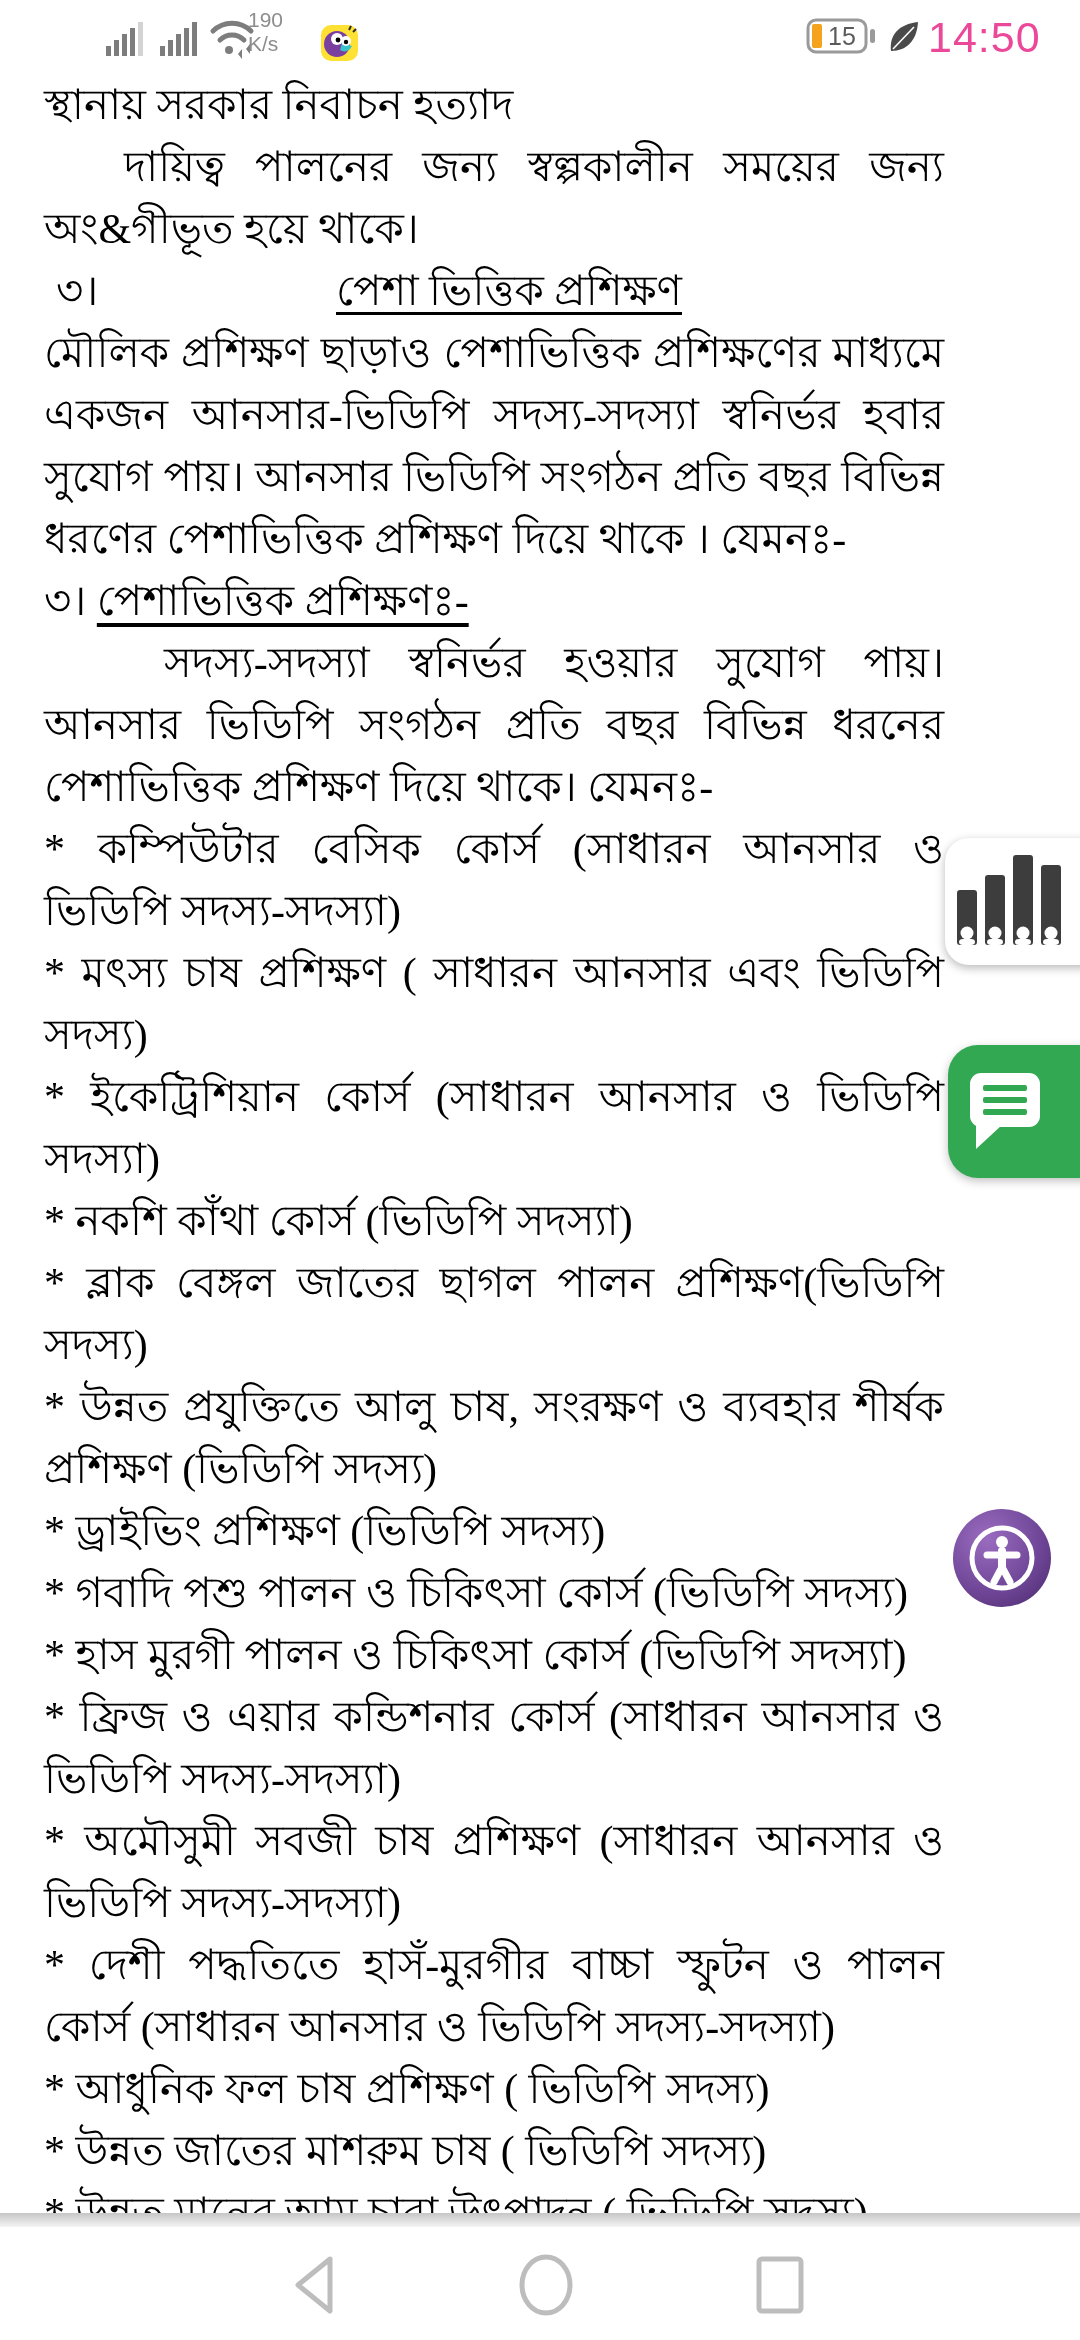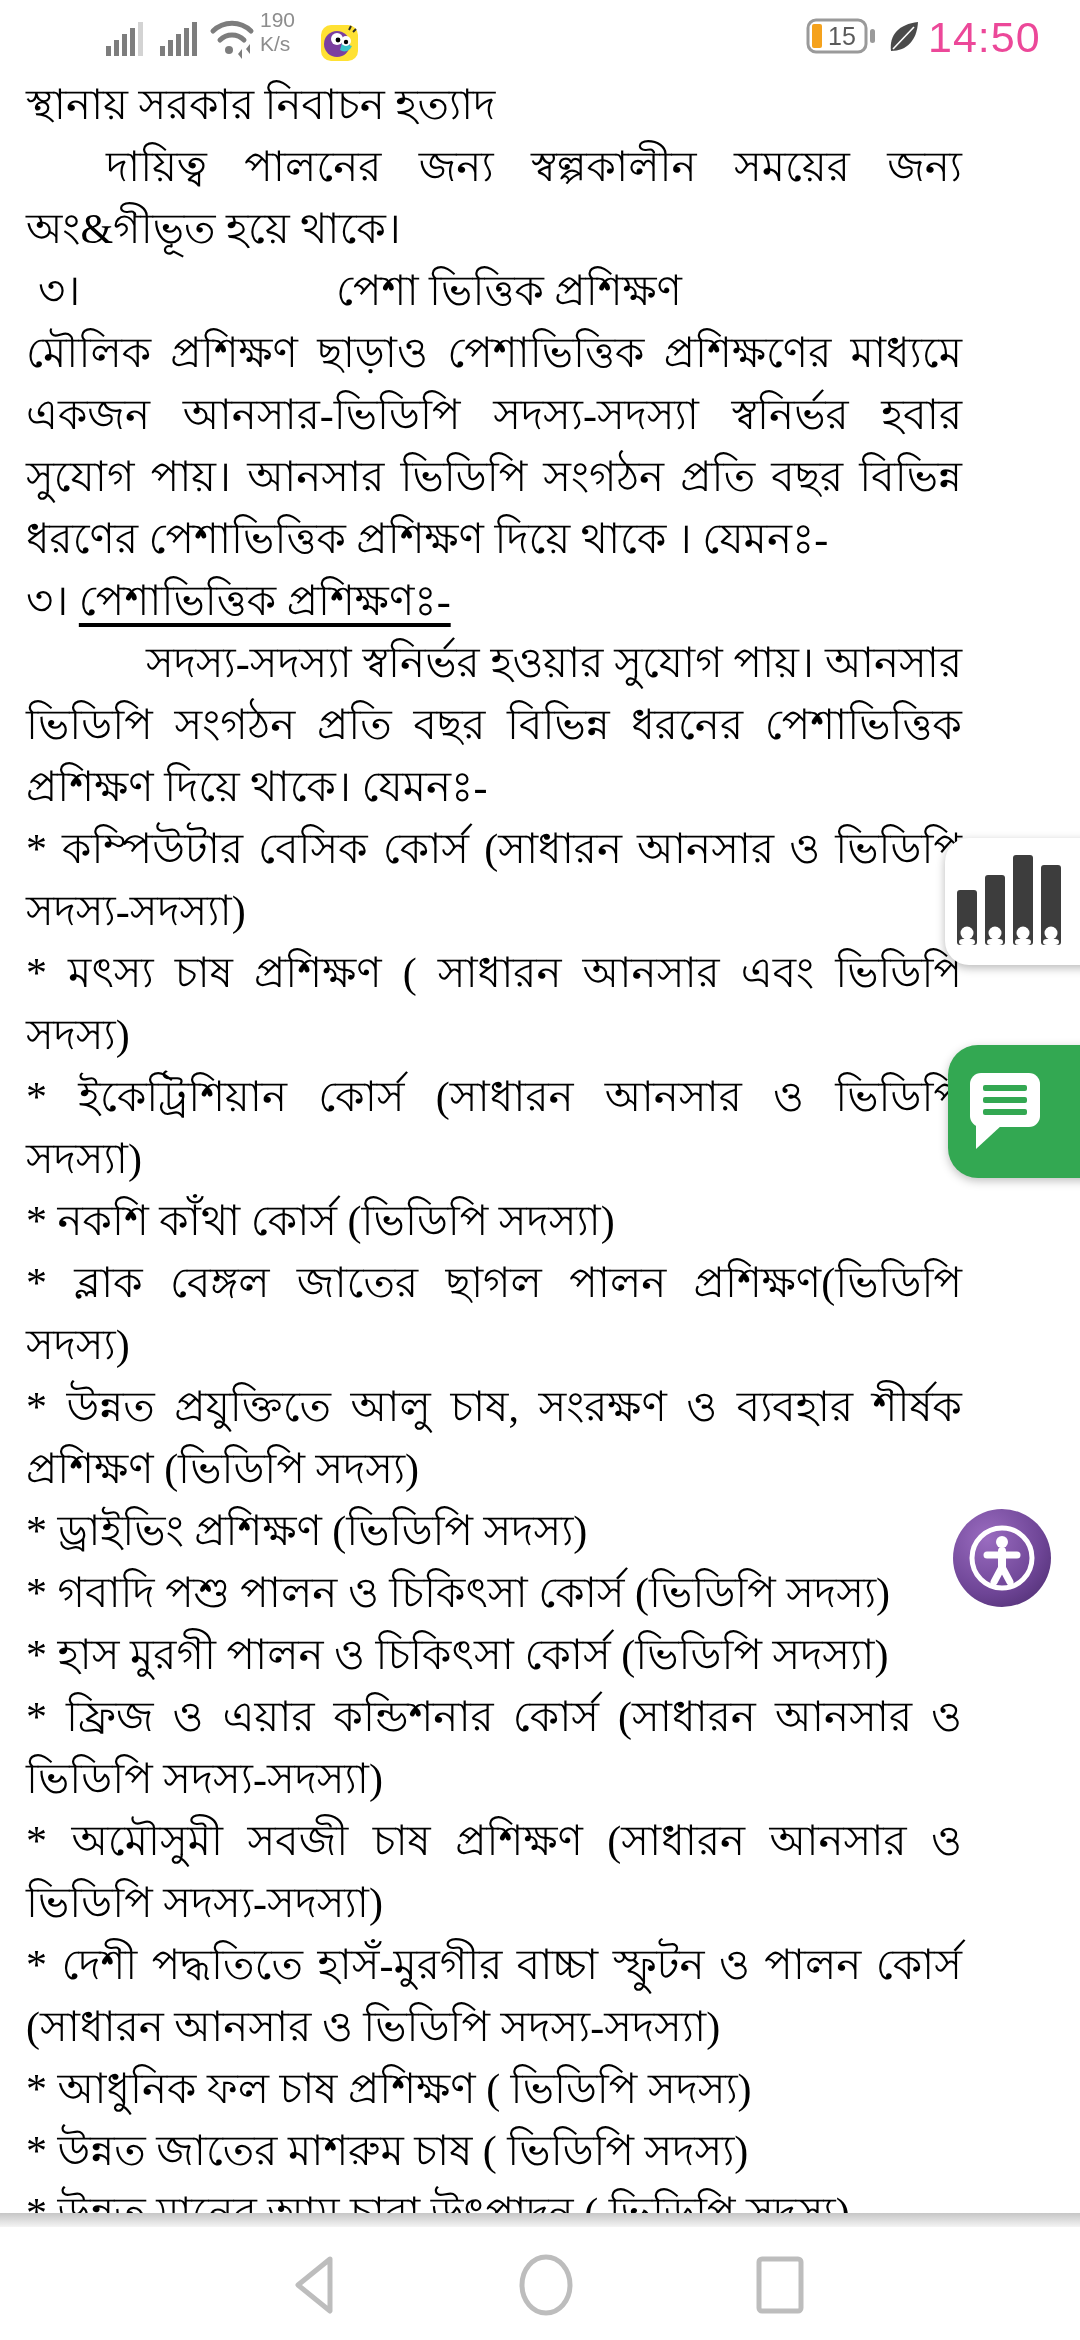--- a/index.html
+++ b/index.html
@@ -3,34 +3,34 @@
 <meta charset="utf-8">
 <style>
   html,body{margin:0;padding:0;}
   body{
     width:1080px;height:2340px;position:relative;background:#ffffff;
     font-family:"Liberation Serif", serif;overflow:hidden;
   }
   
   .status-bar{position:absolute;top:0;left:0;width:1080px;height:72px;background:#fff;z-index:30;}
   .sb-abs{position:absolute;}
-  .speed{left:260px;top:8px;font-family:"Liberation Sans",sans-serif;font-size:21px;line-height:24px;color:#8d8d8d;text-align:left;}
+  .speed{left:248px;top:8px;font-family:"Liberation Sans",sans-serif;font-size:21px;line-height:24px;color:#8d8d8d;text-align:left;}
   .time{left:928px;top:13px;font-family:"Liberation Sans",sans-serif;font-size:43px;color:#ec4899;letter-spacing:1px;}
   
   .doc{
     position:absolute;top:74px;left:0;width:988px;height:2139px;
-    padding:0 26px;box-sizing:border-box;overflow:hidden;
+    padding:0 44px;box-sizing:border-box;overflow:hidden;
     font-size:42px;line-height:62px;color:#000;text-align:justify;z-index:1;
   }
   .doc p{margin:0;}
   .p-indent-sm{text-indent:80px;}
   .p-indent-lg{text-indent:120px;}
   .h1{position:relative;text-align:center;}
   .h1 .h-num{position:absolute;left:12px;text-align:left;}
-  .h1 .h-title{text-decoration-thickness:3px;text-underline-offset:7px;margin-left:30px;}
+  .h1 .h-title{text-decoration:underline;text-decoration-thickness:3px;text-underline-offset:7px;margin-left:30px;}
   .h2 .h-title{font-weight:normal;text-decoration:underline;text-decoration-thickness:4px;text-underline-offset:8px;}
   
   .fab{position:absolute;z-index:20;}
   .stats-widget{left:945px;top:838px;width:210px;height:127px;border-radius:24px;background:#ffffff;box-shadow:0 3px 10px rgba(0,0,0,.28);}
   .chat-widget{left:948px;top:1045px;width:210px;height:133px;border-radius:30px;background:#33a852;box-shadow:0 3px 10px rgba(0,0,0,.25);}
   .access-widget{left:953px;top:1509px;width:98px;height:98px;border-radius:50%;}
   
   .divider{position:absolute;top:2213px;left:0;width:1080px;height:14px;background:linear-gradient(#c6c6c6,#f4f4f4);z-index:10;}
   .nav-bar{position:absolute;top:2227px;left:0;width:1080px;height:113px;background:#ffffff;z-index:15;}
   .nav-btn{position:absolute;top:18px;width:80px;height:80px;display:flex;align-items:center;justify-content:center;background:none;border:none;padding:0;}

